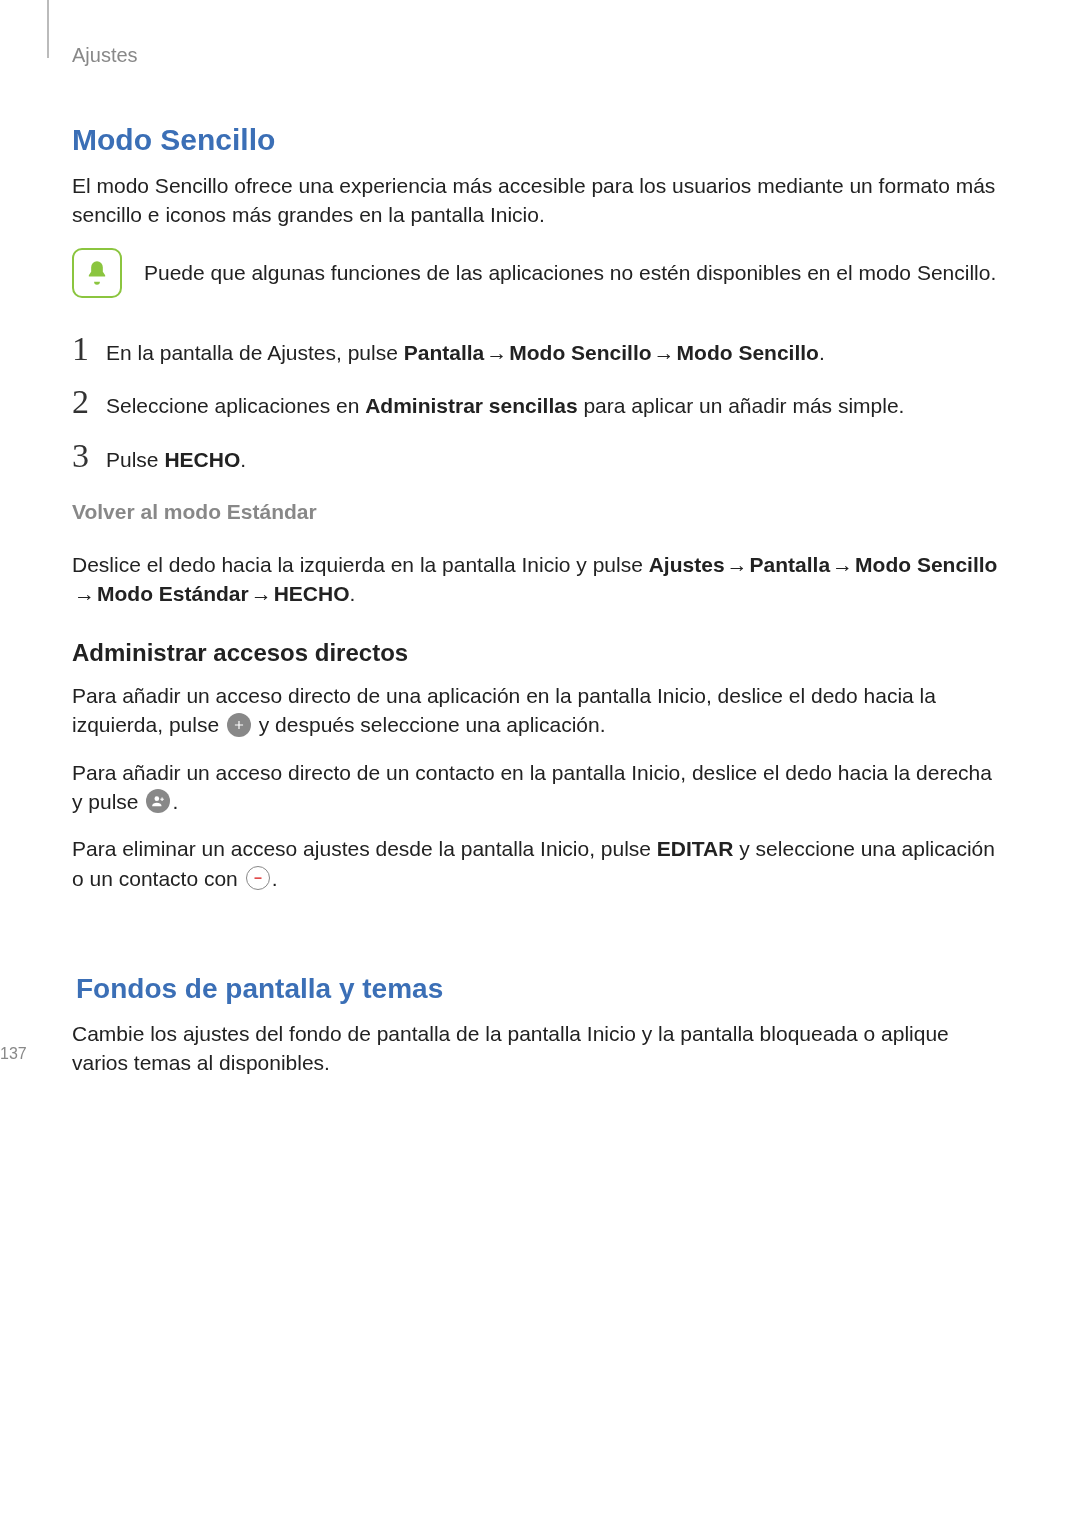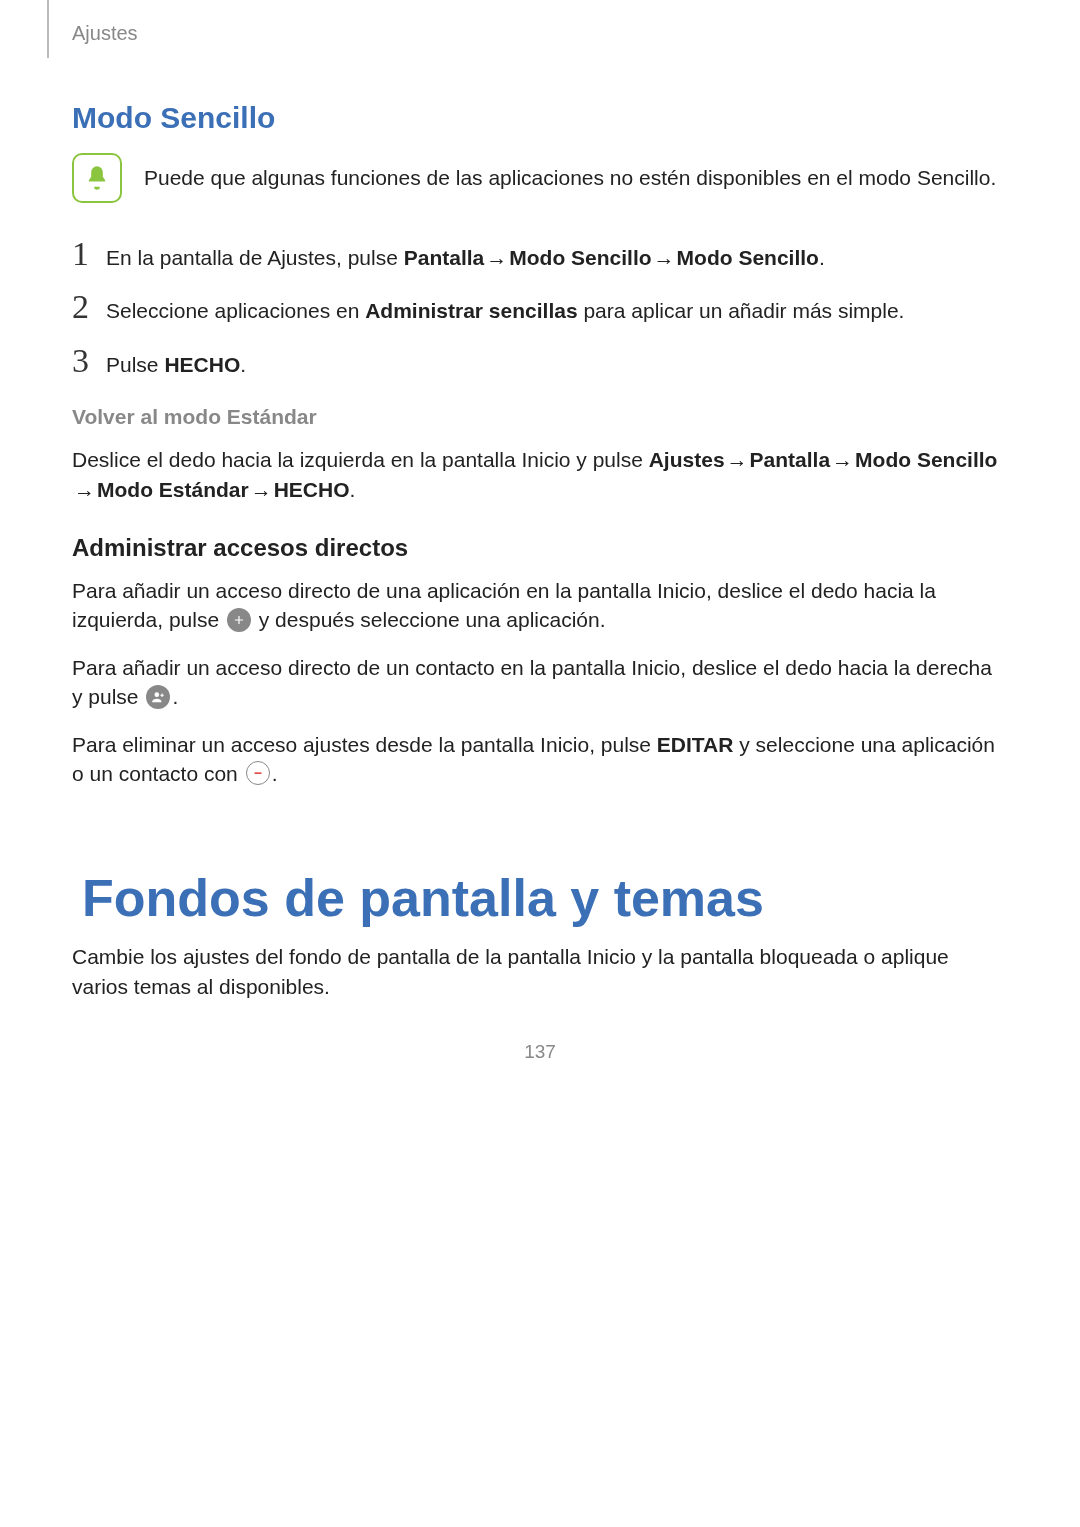--- a/index.html
+++ b/index.html
@@ -7,21 +7,21 @@
     padding: 0;
     background: #ffffff;
     font-family: Arial, Helvetica, sans-serif;
     color: #222;
   }
   .page {
     width: 1080px;
     height: 1093px;
     position: relative;
     box-sizing: border-box;
-    padding: 24px 72px 0 72px;
+    padding: 46px 72px 0 72px;
   }
   .header-rule {
     position: absolute;
     left: 47px;
     top: 0;
     width: 2px;
     height: 58px;
     background: #bbb;
   }
   .header-breadcrumb {
@@ -32,22 +32,22 @@
   }
   h2.blue-heading {
     color: #3b6fb6;
     font-weight: 700;
     font-size: 30px;
     margin: 18px 0 14px 0;
   }
   h1.blue-heading-large {
     color: #3b6fb6;
     font-weight: 700;
-    font-size: 52px;
-    margin: 80px 0 14px 10px;
+    font-size: 28px;
+    margin: 80px 0 14px 4px;
   }
   p.body {
     font-size: 21px;
     color: #222;
     line-height: 1.4;
     margin: 10px 0 18px 0;
   }
   .note-row {
     display: flex;
     align-items: center;
@@ -74,21 +74,21 @@
   h3.sub {
     font-size: 24px;
     font-weight: 700;
     color: #222;
     margin: 30px 0 14px 0;
   }
   h4.subsub {
     font-size: 21px;
     font-weight: 700;
     color: #888;
-    margin: 26px 0 16px 0;
+    margin: 26px 0 26px 0;
   }
   .step-row {
     display: flex;
     align-items: baseline;
     margin: 14px 0 18px 0;
   }
   .step-num {
     font-size: 34px;
     font-weight: 400;
     color: #333;
@@ -117,33 +117,34 @@
     top: -2px;
   }
   .inline-icon.filled { background: #888; }
   .inline-icon.outline { border: 1.5px solid #888; box-sizing: border-box; }
   .inline-icon svg { width: 14px; height: 14px; }
   .page-number {
     position: absolute;
     bottom: 30px;
     left: 0;
     right: 0;
-    text-align: center;
-    font-size: 19px;
+    text-align: left;
+    font-size: 16px;
     color: #888;
   }
 </style>
 </head>
 <body>
 
 <div class="page">
   <div class="header-rule"></div>
   <div class="header-breadcrumb">Ajustes</div>
 
   <h2 class="blue-heading">Modo Sencillo</h2>
+  <p class="body">El modo Sencillo ofrece una experiencia más accesible para los usuarios mediante un formato más sencillo e iconos más grandes en la pantalla Inicio.</p>
 
   <div class="note-row">
     <div class="note-icon">
       <svg viewBox="0 0 24 24" fill="#8bc53f">
           <path d="M12 2a5 5 0 0 0-5 5v4l-2 3v1h14v-1l-2-3V7a5 5 0 0 0-5-5zm0 20a2.5 2.5 0 0 0 2.5-2.5h-5A2.5 2.5 0 0 0 12 22z"></path>
         </svg>
     </div>
     <div class="note-text">Puede que algunas funciones de las aplicaciones no estén disponibles en el modo Sencillo.</div>
   </div>
 

